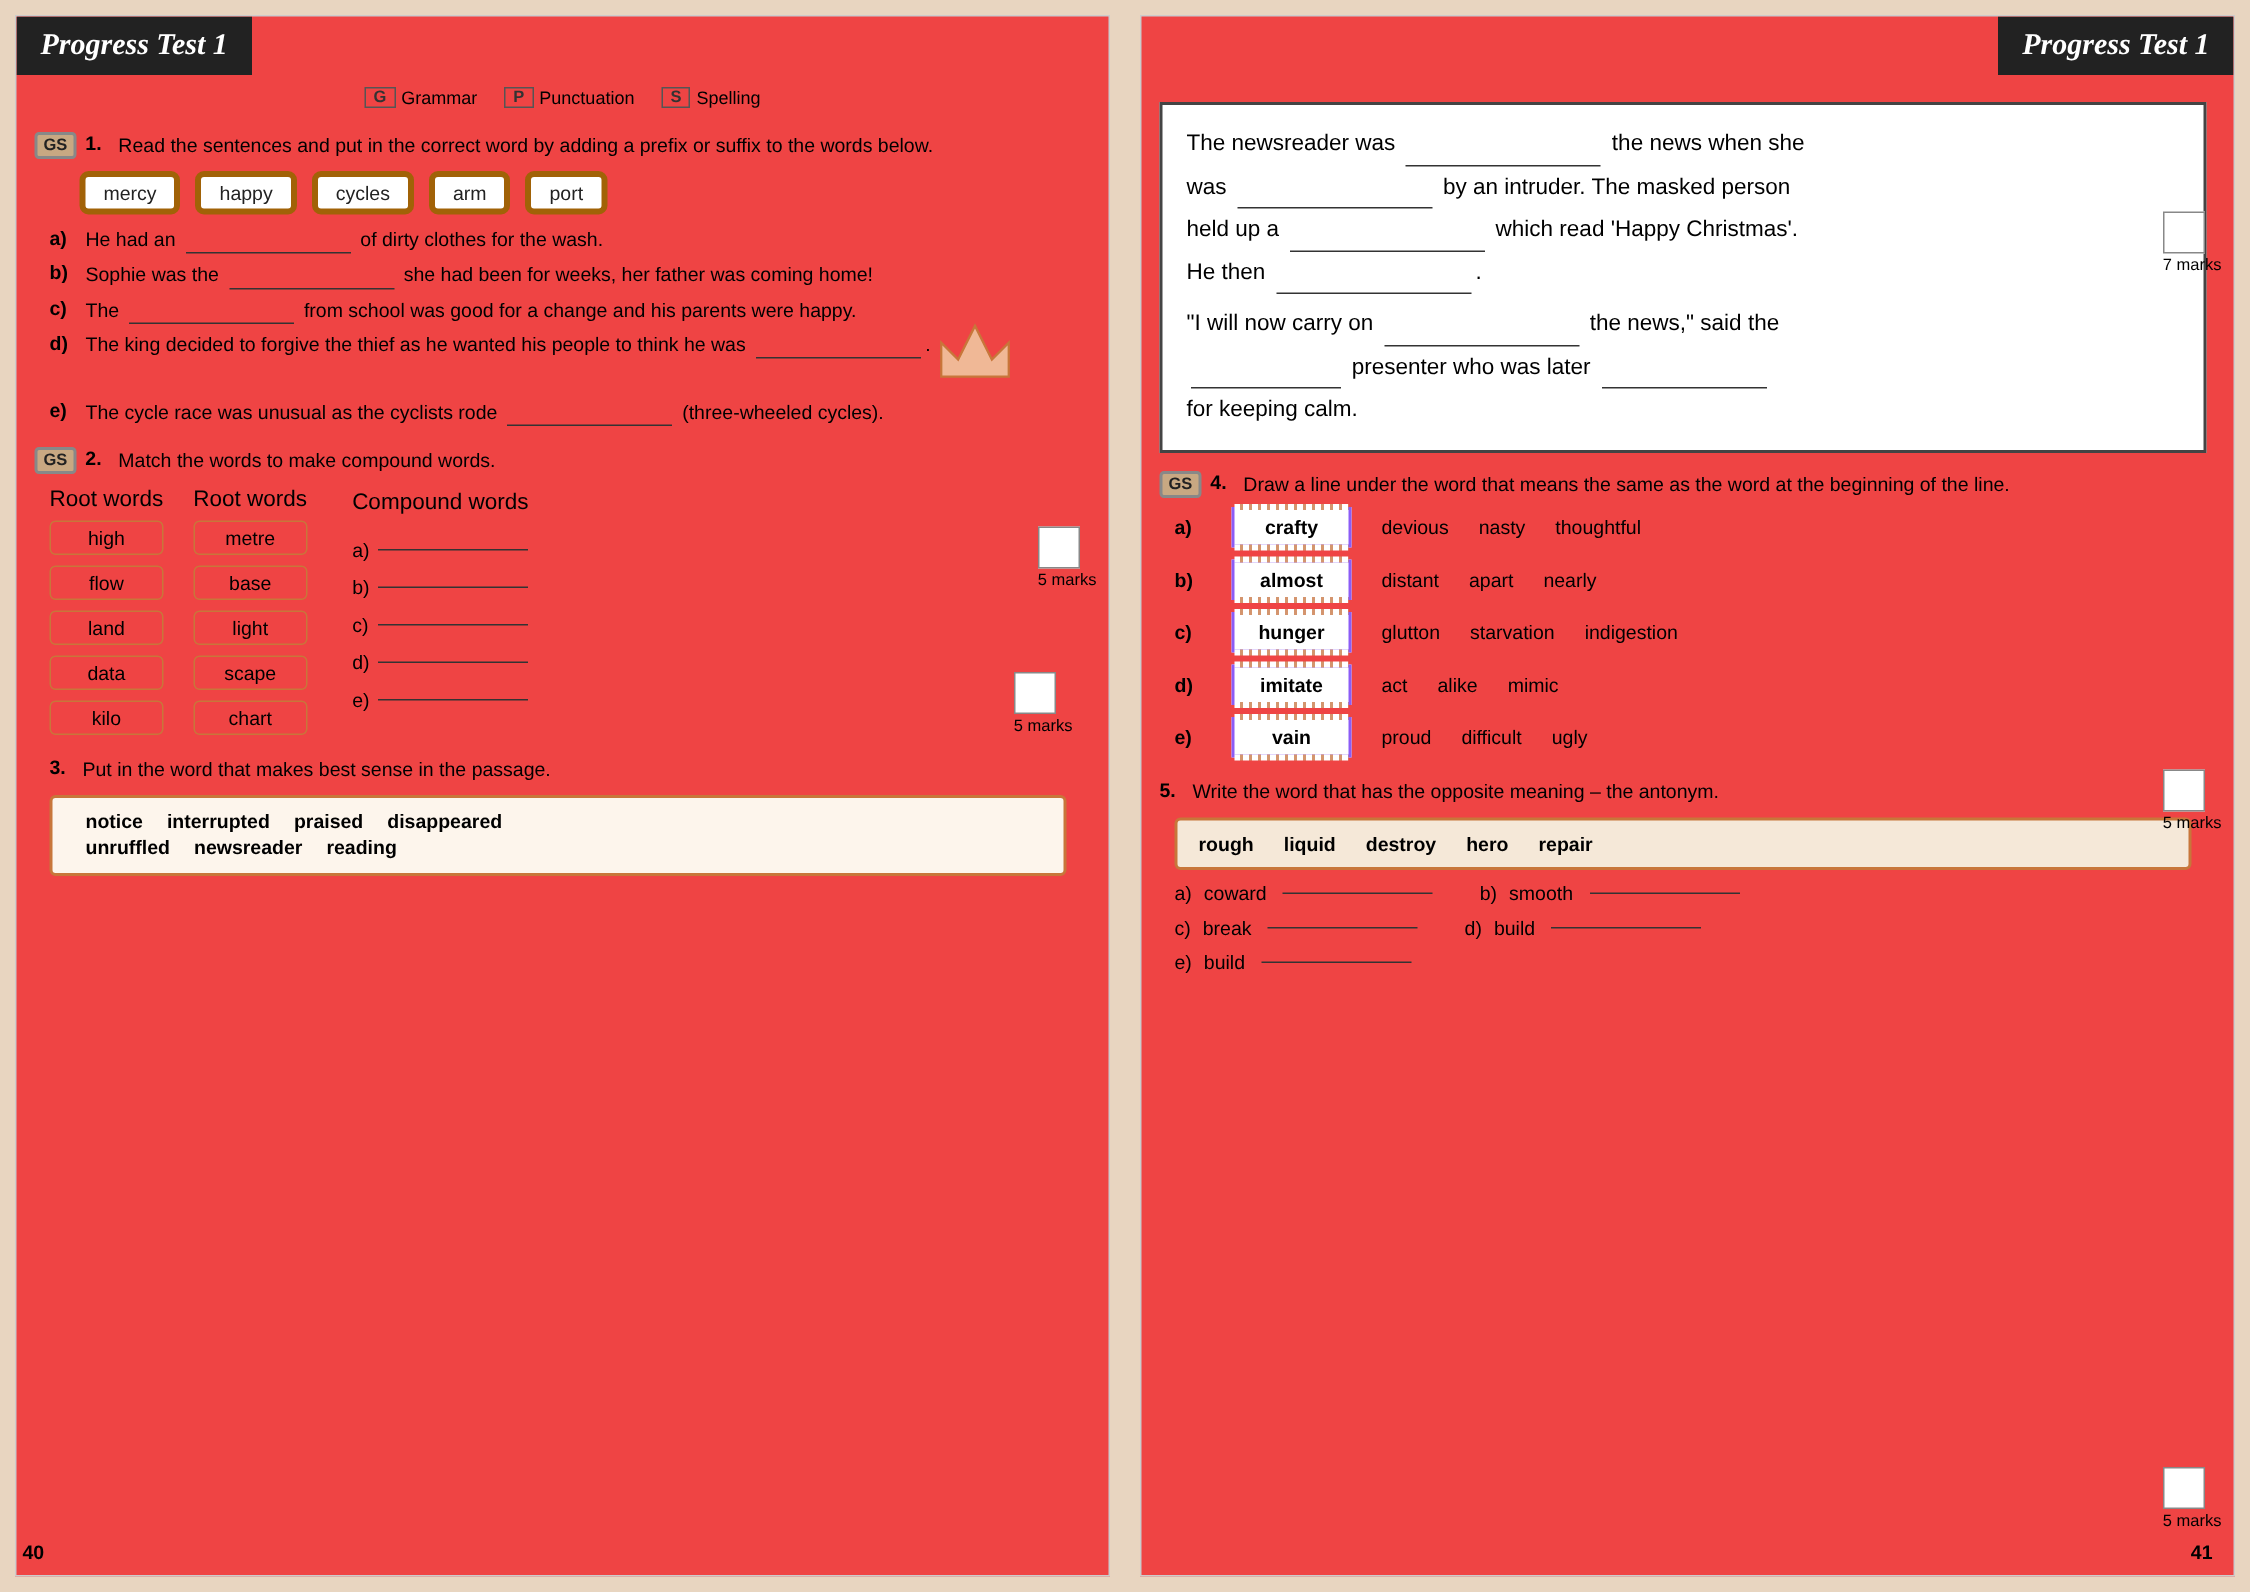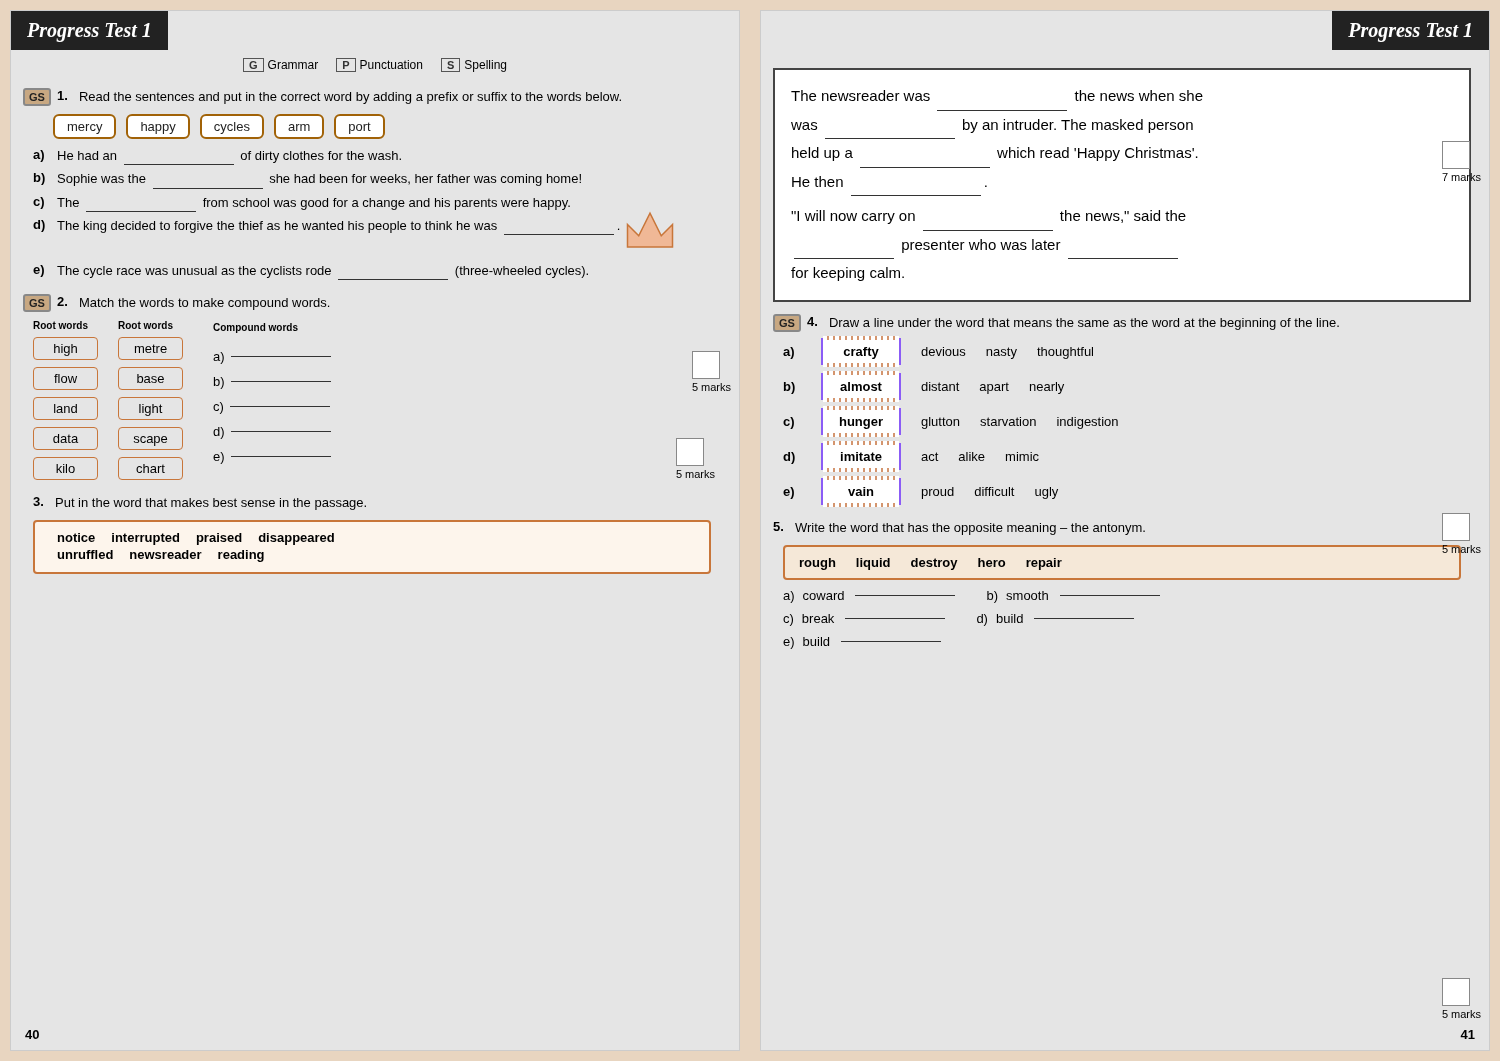--- a/index.html
+++ b/index.html
@@ -5,21 +5,21 @@
     * { box-sizing: border-box; margin: 0; padding: 0; }
     body {
       font-family: Arial, sans-serif;
       background: #e8d5c0;
       display: flex;
       width: 1500px;
       min-height: 1061px;
       font-size: 13px;
     }
     .page {
-      background: #e5e5e5;
+      background: #ef4444;
       flex: 1;
       margin: 10px;
       padding: 0;
       position: relative;
       border: 1px solid #ccc;
     }
     .page-header {
       background: #222;
       color: white;
       font-family: 'Times New Roman', serif;
@@ -95,21 +95,21 @@
       line-height: 1.4;
     }
 
     .word-boxes {
       display: flex;
       gap: 10px;
       flex-wrap: wrap;
       margin: 8px 0 8px 30px;
     }
     .word-box {
-      border: 2px solid #a16207;
+      border: 4px solid #a16207;
       border-radius: 6px;
       padding: 3px 12px;
       font-size: 13px;
       color: #222;
       background: white;
     }
 
     .sub-question {
       display: flex;
       align-items: flex-start;
@@ -134,22 +134,22 @@
       margin-left: 10px;
       margin-top: 8px;
     }
     .compound-cols {
       display: flex;
       gap: 20px;
       align-items: flex-start;
       margin-top: 4px;
     }
     .col-header {
-      font-weight: bold;
-      font-size: 10px;
+      font-weight: normal;
+      font-size: 15px;
       margin-bottom: 6px;
     }
     .root-col {
       display: flex;
       flex-direction: column;
       gap: 7px;
     }
     .root-word-box {
       border: 1.5px solid #c8763a;
       border-radius: 4px;
@@ -201,21 +201,21 @@
       background: white;
       margin-bottom: 2px;
     }
 
     .page-num {
       position: absolute;
       bottom: 8px;
       font-size: 13px;
       font-weight: bold;
     }
-    .page-num-left { left: 14px; }
+    .page-num-left { left: 4px; }
     .page-num-right { right: 14px; }
 
     
     .right-content {
       padding: 10px 18px 10px 12px;
     }
 
     .text-box {
       border: 2px solid #444;
       padding: 12px 16px;

